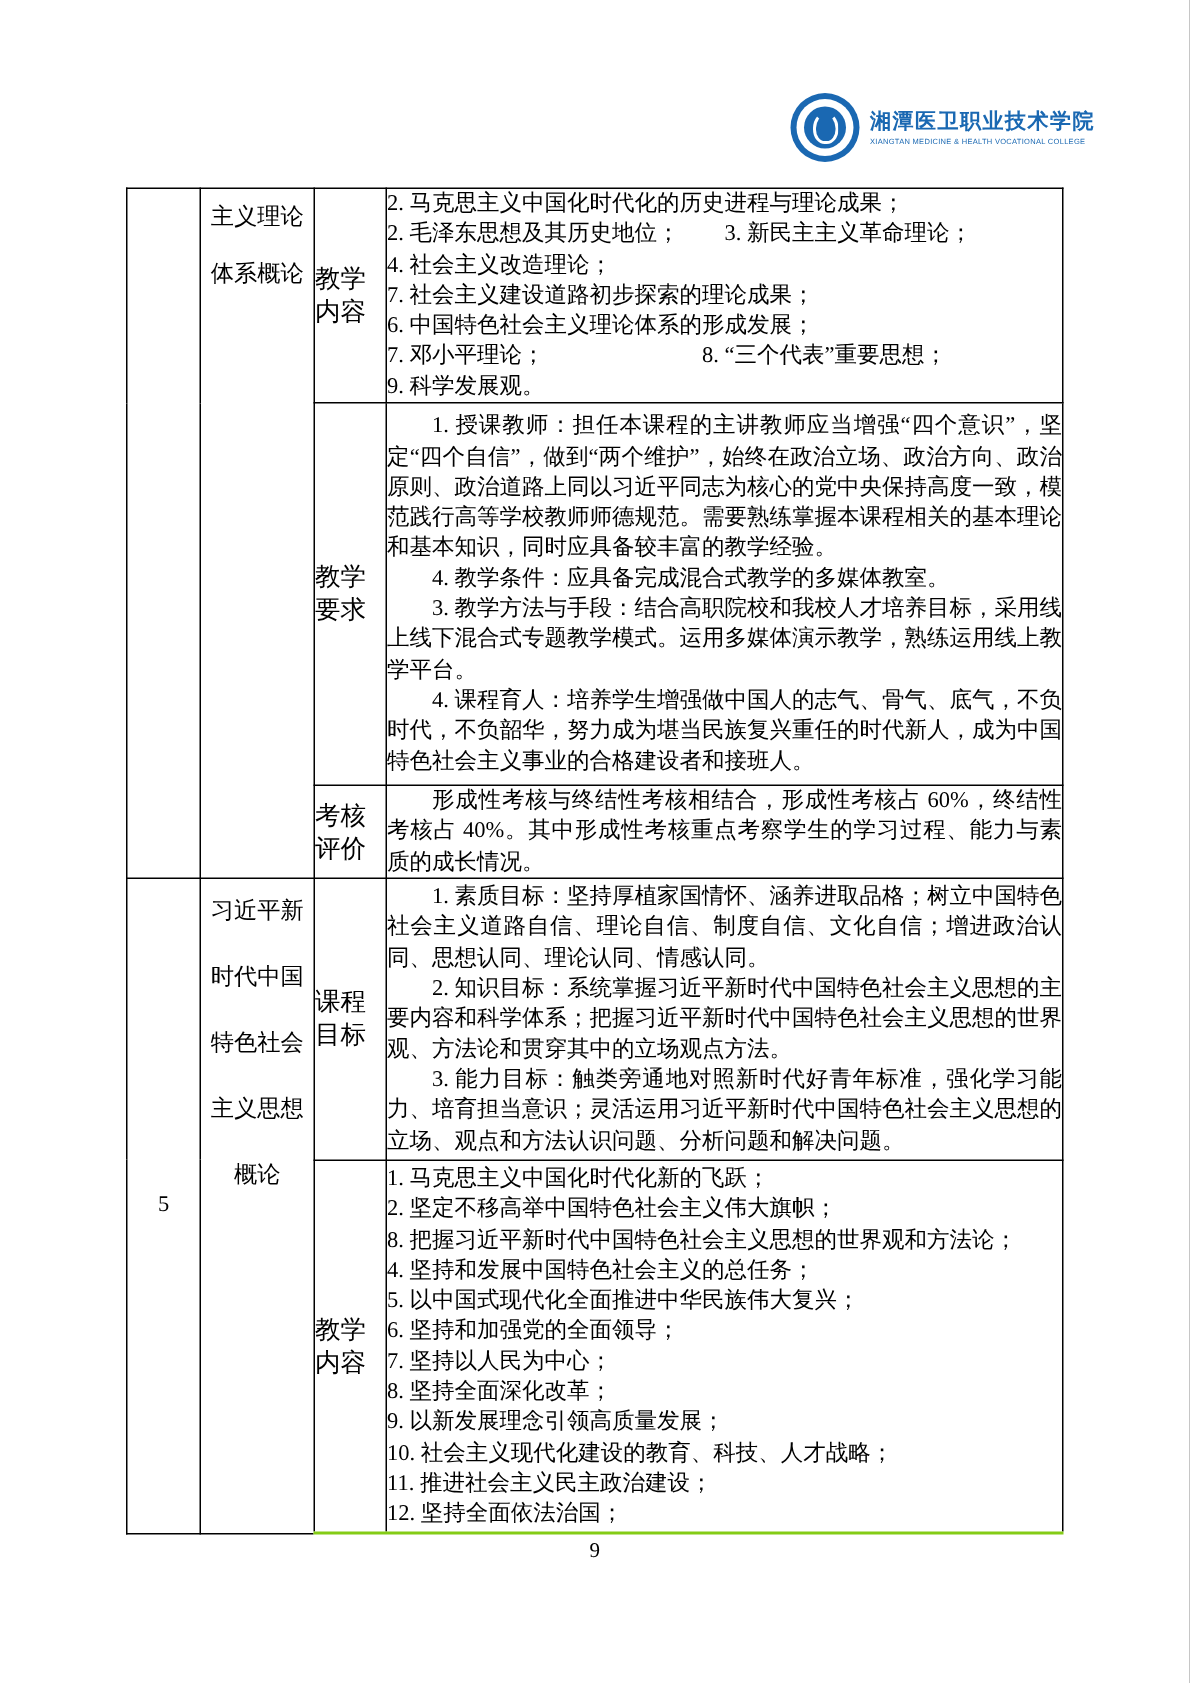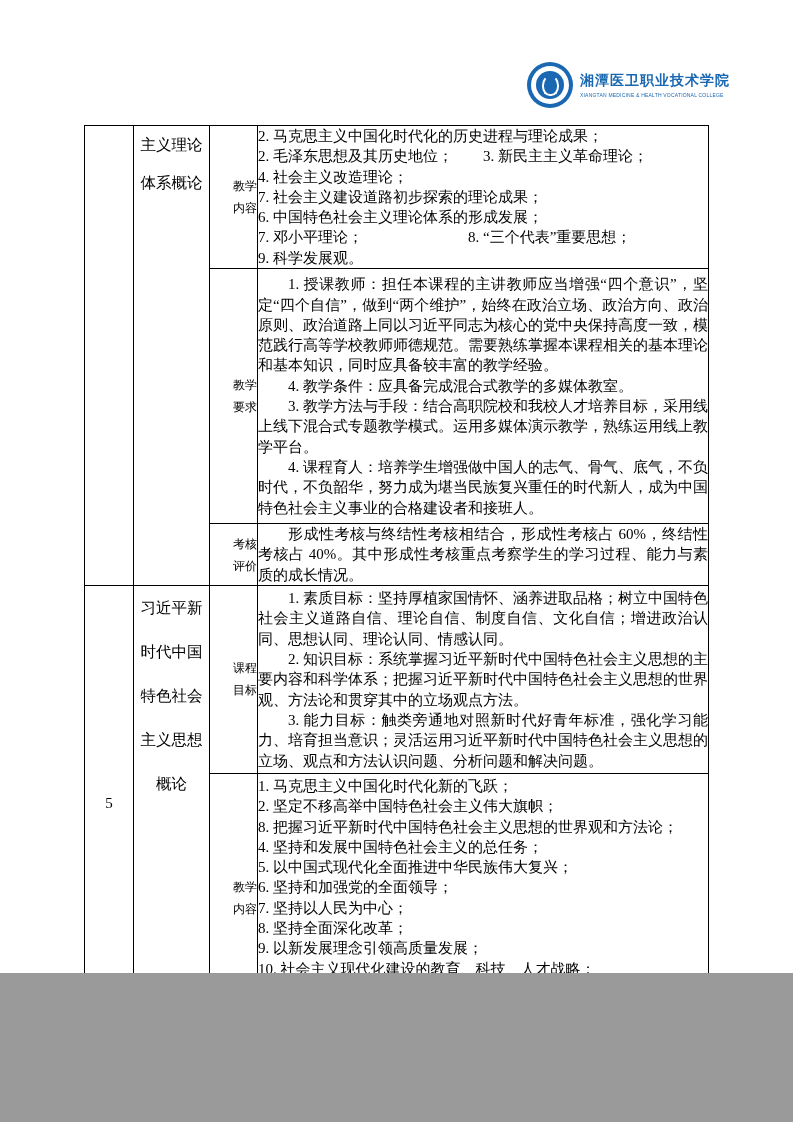--- a/index.html
+++ b/index.html
@@ -1,42 +1,42 @@
 <!DOCTYPE html>
 <html><head>
 <meta charset="utf-8">
 <style>
   html,body{margin:0;padding:0;background:#9a9a9a;}
   .page{
-    position:relative;width:793px;height:973px;margin:0 auto;background:#ffffff;
+    position:relative;width:793px;height:1122px;margin:0 auto;background:#ffffff;
     font-family:"Liberation Serif","DejaVu Serif",serif;color:#000;overflow:hidden;
   }
   
   .logo{position:absolute;left:527px;top:62px;display:flex;align-items:center;gap:7px;}
   .emblem{position:relative;width:46px;height:46px;border-radius:50%;background:#1a68b2;flex:none;}
   .emblem-band{position:absolute;left:4px;top:4px;right:4px;bottom:4px;border-radius:50%;background:#fff;}
   .emblem-core{position:absolute;left:9px;top:9px;right:9px;bottom:9px;border-radius:50%;background:#1a68b2;display:flex;align-items:center;justify-content:center;}
   .emblem-glyph{display:block;width:13px;height:17px;border:2.5px solid #fff;border-top-color:transparent;border-radius:50% 50% 46% 46%;}
   .logo-text{display:flex;flex-direction:column;justify-content:center;}
   .logo-zh{font-size:14px;font-weight:bold;letter-spacing:1px;color:#1a68b2;font-family:"Liberation Serif","DejaVu Serif",serif;white-space:nowrap;}
   .logo-en{font-size:5px;letter-spacing:.2px;color:#1a68b2;font-family:"Liberation Sans","DejaVu Sans",sans-serif;white-space:nowrap;margin-top:2px;}
   
   table.doc-table{position:absolute;left:84px;top:125px;width:624px;border-collapse:collapse;table-layout:fixed;}
   .doc-table td{border:1px solid #000;padding:0;overflow:hidden;}
   tr.r-a1{height:143px;} tr.r-a2{height:255px;} tr.r-a3{height:60px;}
   tr.r-b1{height:188px;} tr.r-b2{height:249px;}
-  .bottom-cut td{border-bottom:2px solid #8b5cf6;}
+  .bottom-cut td{border-bottom:2px solid #84cc16;}
   .num-cell{text-align:center;vertical-align:middle;font-size:15px;}
   .title-cell{
     text-align:center;vertical-align:top;font-weight:normal;font-size:15.5px;
     font-family:"Liberation Sans","DejaVu Sans",sans-serif;white-space:pre-line;
   }
   .title-a{line-height:38px;padding-top:1px;}
   .title-b{line-height:44px;padding-top:136px;}
-  .label-cell{text-align:right;vertical-align:middle;font-size:12px;line-height:22px;white-space:pre-line;}
+  .label-cell{text-align:left;vertical-align:middle;font-size:17px;line-height:22px;white-space:pre-line;}
   .content-cell{vertical-align:middle;padding:1px 13px 1px 22px;font-size:15px;line-height:20.3px;}
   .content-cell .line{white-space:pre-wrap;}
   .content-cell p{margin:0;text-indent:2em;text-align:justify;}
   
   .page-number{position:absolute;left:0;top:1027px;width:100%;text-align:center;font-size:14px;}
 </style>
 </head>
 <body>
 
 <div class="page">

